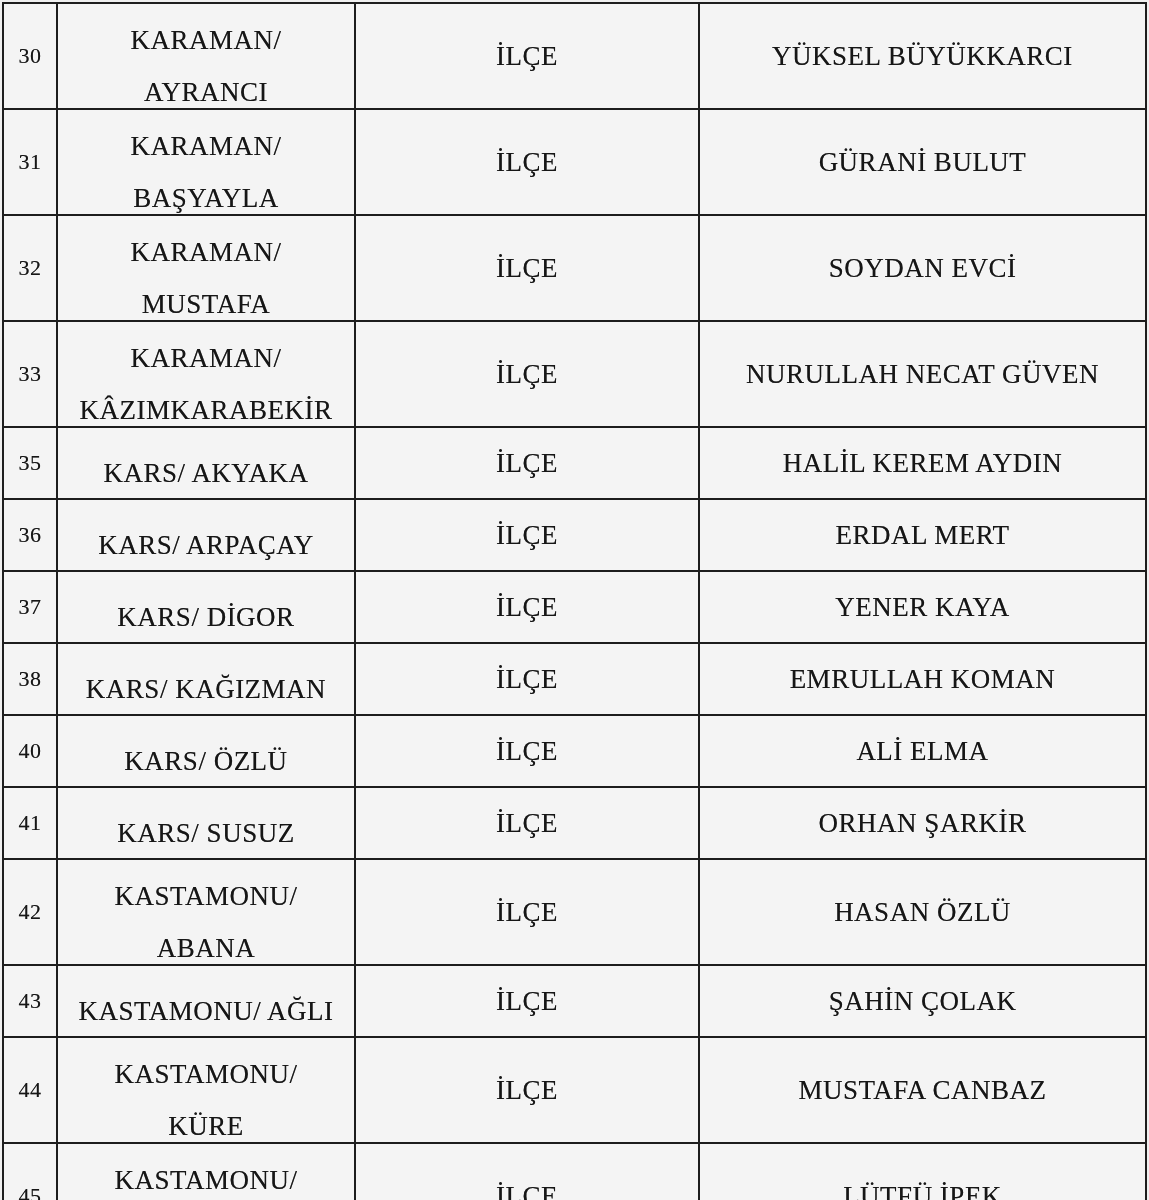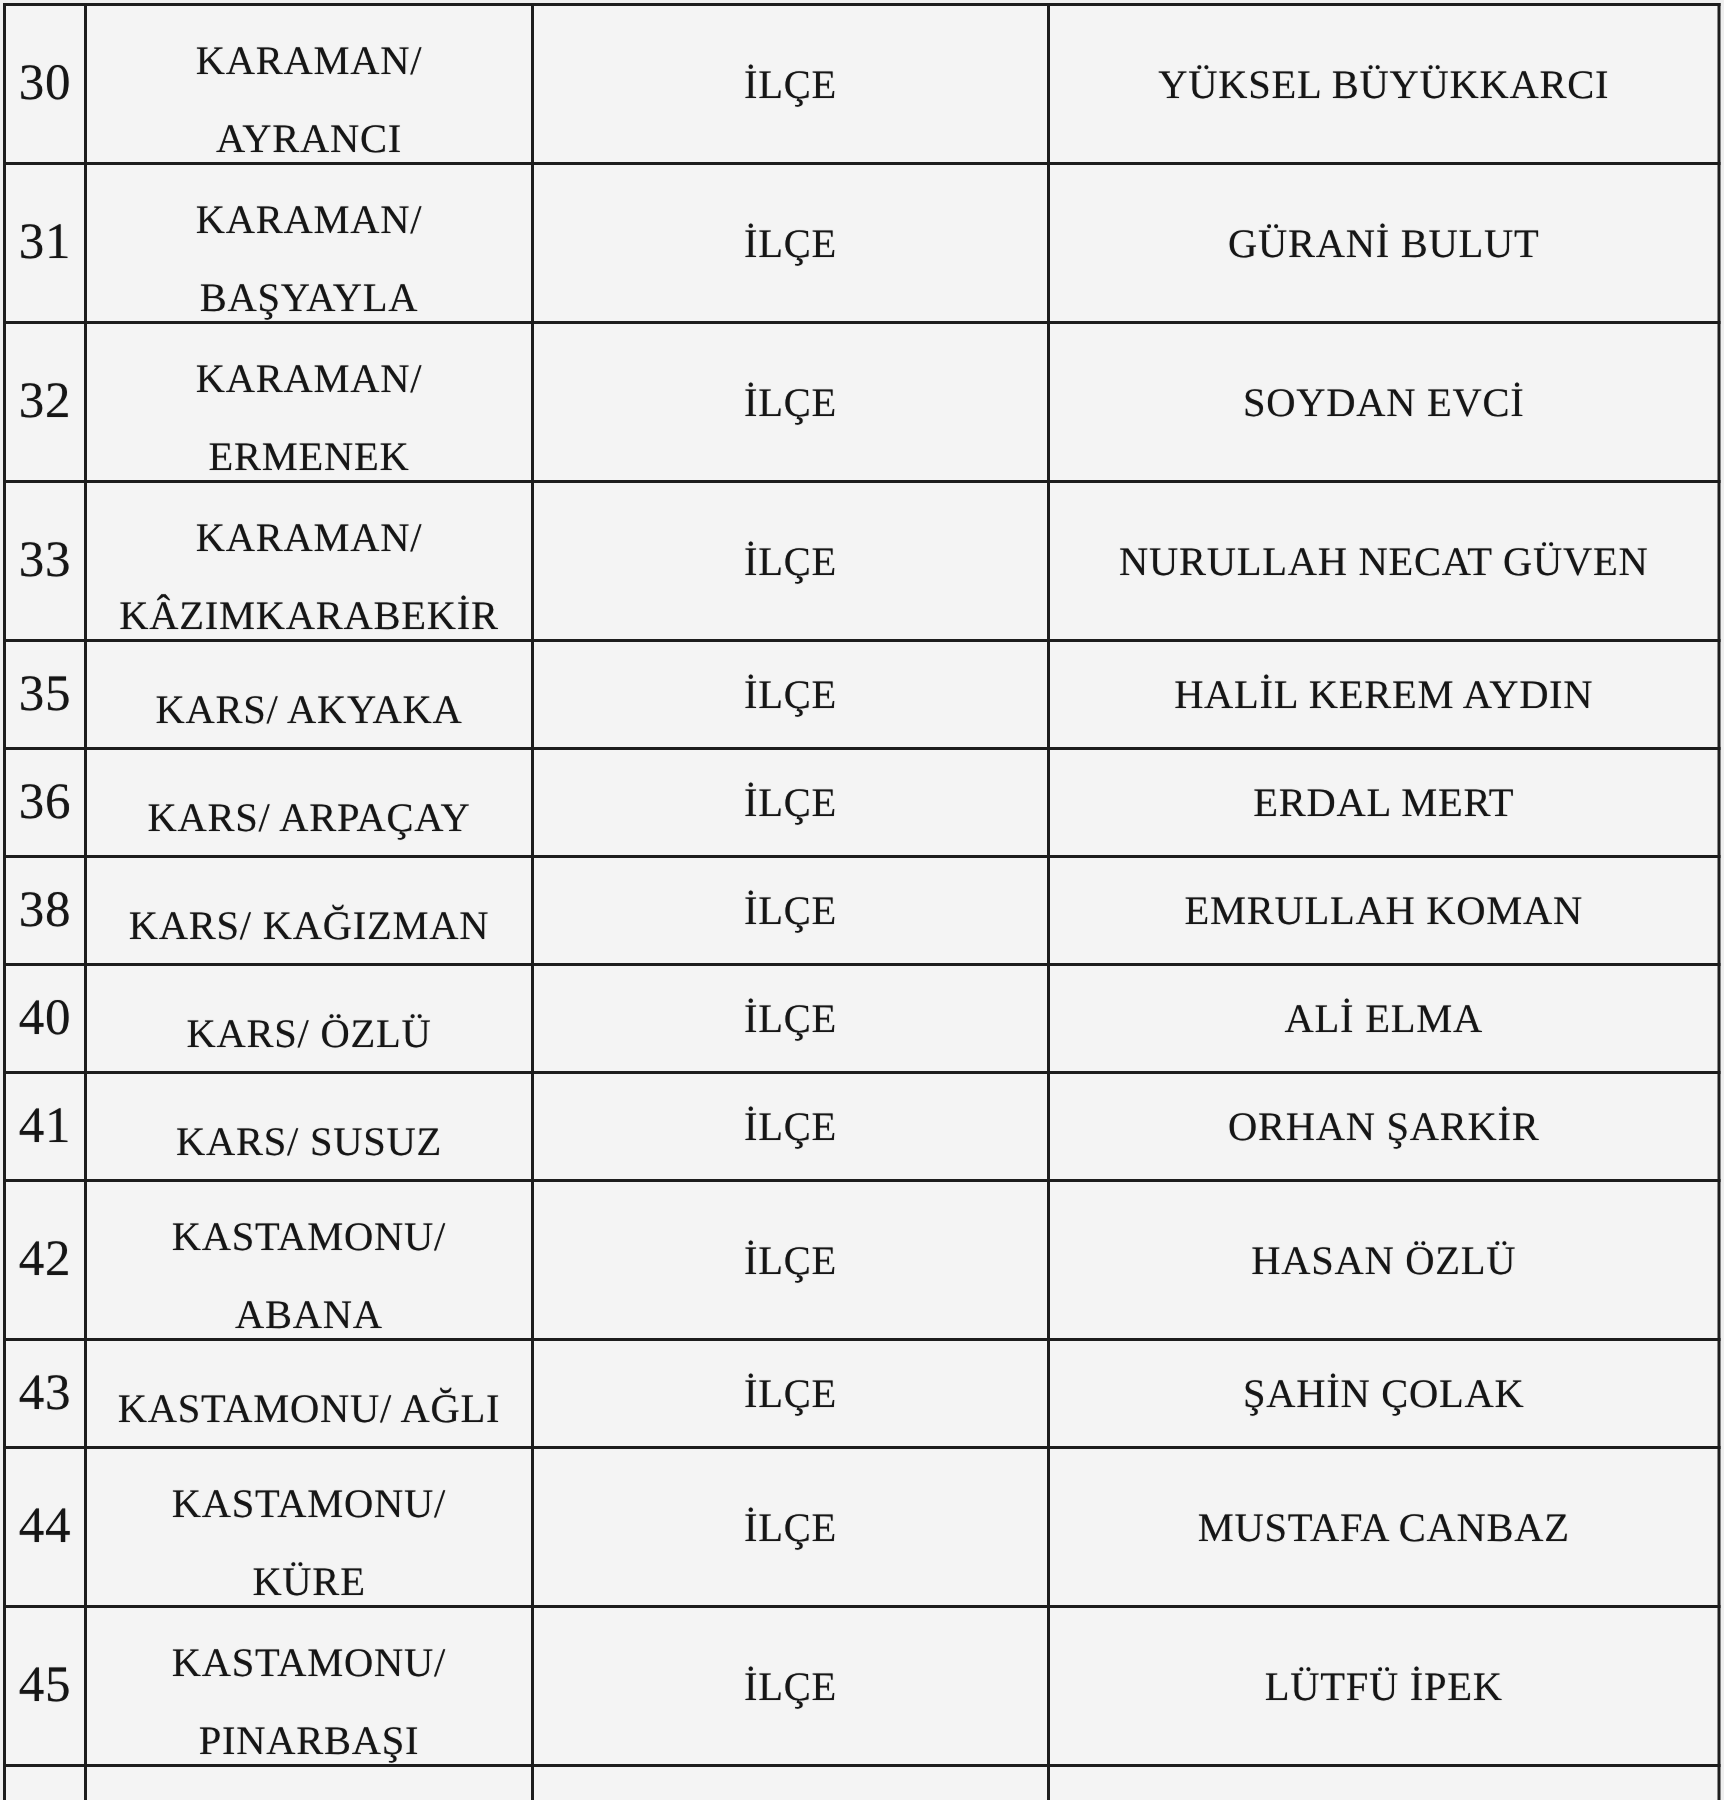--- a/index.html
+++ b/index.html
@@ -36,21 +36,21 @@
     vertical-align: middle;
     color: #161616;
     font-size: 27px;
     line-height: 32px;
     letter-spacing: 0.5px;
     padding: 0 4px;
     overflow: hidden;
     text-shadow: 0 0 0.6px rgba(20,20,20,0.55);
   }
   table.officials td.cell-no {
-    font-size: 34px;
+    font-size: 22px;
     margin-top: 36px;
   }
   table.officials tr.partial-row td {
     height: 70px; 
   }
   .loc-line { white-space: nowrap; margin-top: 20px; }
 </style>
 </head>
 <body>
 
@@ -78,21 +78,21 @@
             <div class="loc-line">KARAMAN/</div>
             <div class="loc-line">BAŞYAYLA</div>
           </td>
     <td class="cell-type">İLÇE</td>
     <td class="cell-name">GÜRANİ BULUT</td>
   </tr>
         <tr>
     <td class="cell-no">32</td>
     <td class="cell-loc">
             <div class="loc-line">KARAMAN/</div>
-            <div class="loc-line">ERMENEK</div>
+            <div class="loc-line">MUSTAFA</div>
           </td>
     <td class="cell-type">İLÇE</td>
     <td class="cell-name">SOYDAN EVCİ</td>
   </tr>
         <tr>
     <td class="cell-no">33</td>
     <td class="cell-loc">
             <div class="loc-line">KARAMAN/</div>
             <div class="loc-line">KÂZIMKARABEKİR</div>
           </td>
@@ -107,20 +107,28 @@
     <td class="cell-type">İLÇE</td>
     <td class="cell-name">HALİL KEREM AYDIN</td>
   </tr>
         <tr>
     <td class="cell-no">36</td>
     <td class="cell-loc">
             <div class="loc-line">KARS/ ARPAÇAY</div>
           </td>
     <td class="cell-type">İLÇE</td>
     <td class="cell-name">ERDAL MERT</td>
+  </tr>
+        <tr>
+    <td class="cell-no">37</td>
+    <td class="cell-loc">
+            <div class="loc-line">KARS/ DİGOR</div>
+          </td>
+    <td class="cell-type">İLÇE</td>
+    <td class="cell-name">YENER KAYA</td>
   </tr>
         <tr>
     <td class="cell-no">38</td>
     <td class="cell-loc">
             <div class="loc-line">KARS/ KAĞIZMAN</div>
           </td>
     <td class="cell-type">İLÇE</td>
     <td class="cell-name">EMRULLAH KOMAN</td>
   </tr>
         <tr>

